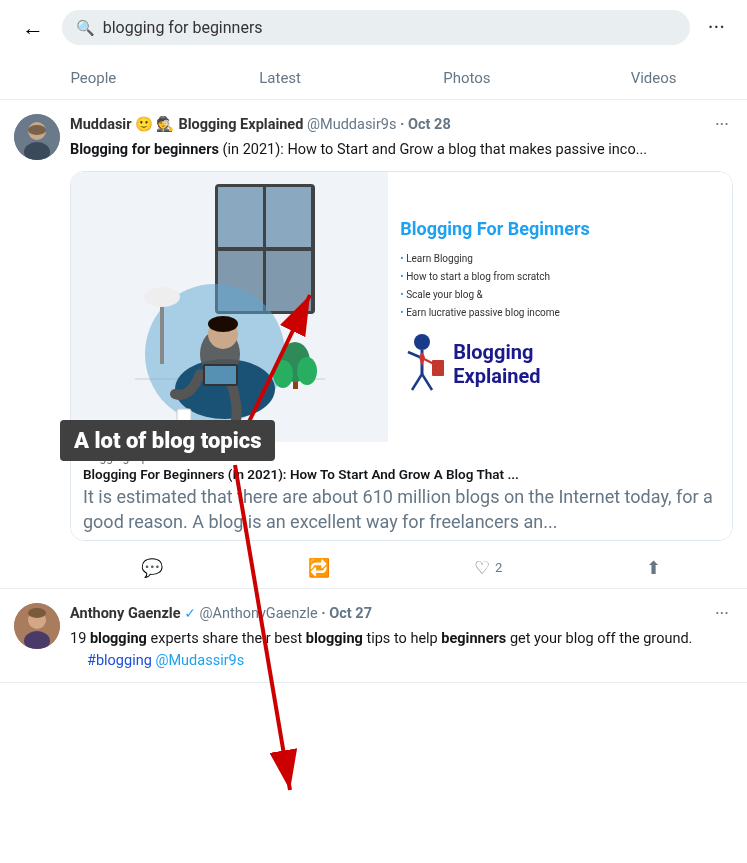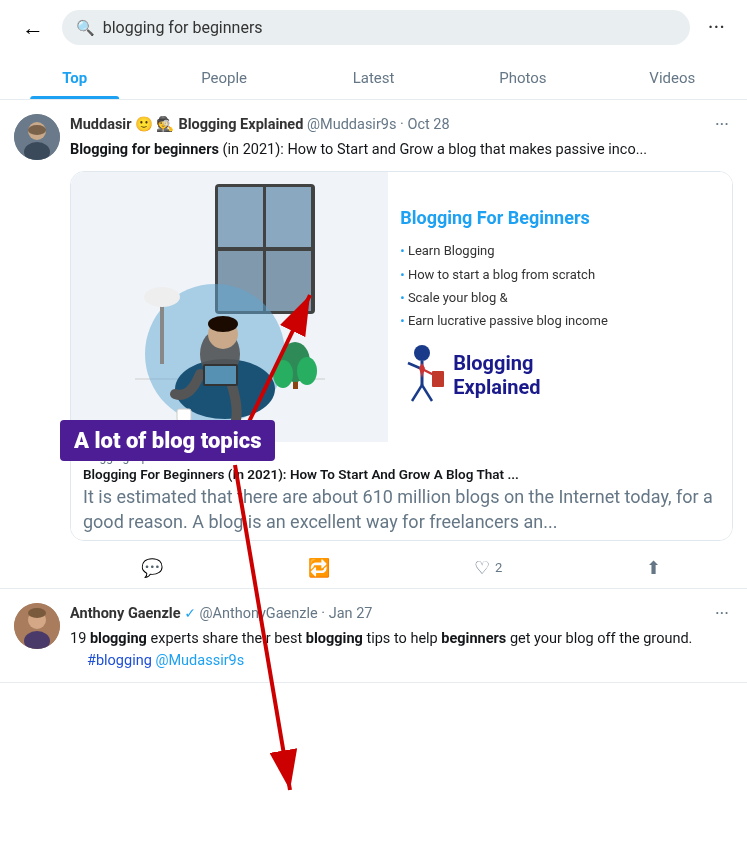--- a/index.html
+++ b/index.html
@@ -88,21 +88,21 @@
       align-items: center;
       justify-content: space-between;
     }
     .tweet-user {
       font-size: 14.5px;
       color: #333;
       flex: 1;
     }
     .tweet-user strong { font-weight: 700; }
     .tweet-user .handle { color: #657786; font-weight: 400; }
-    .tweet-user .date { color: #657786; font-weight: 400; }
+    .tweet-user .date { color: #657786; font-weight: 700; }
     .tweet-more { color: #657786; font-size: 18px; cursor: pointer; padding: 0 4px; }
 
     .tweet-text {
       font-size: 14.5px;
       color: #14171a;
       margin-top: 4px;
       line-height: 1.5;
     }
     .tweet-text strong { font-weight: 700; }
 
@@ -151,21 +151,21 @@
     .card-right-title {
       color: #1da1f2;
       font-size: 18px;
       font-weight: 700;
       margin-bottom: 10px;
       line-height: 1.3;
     }
     .card-right-list {
       list-style: none;
       color: #333;
-      font-size: 13px;
+      font-size: 10px;
       line-height: 1.8;
     }
     .card-right-list li::before {
       content: '• ';
       color: #1da1f2;
     }
     .card-brand {
       margin-top: 10px;
       display: flex;
       align-items: center;
@@ -213,21 +213,21 @@
       display: flex;
       align-items: center;
       gap: 5px;
       font-size: 13px;
       cursor: pointer;
     }
     .action-icon { font-size: 18px; }
 
     
     .annotation-box {
-      background: #4c1d95;
+      background: #404040;
       color: #fff;
       font-weight: 900;
       font-size: 22px;
       padding: 8px 14px;
       border-radius: 4px;
       display: inline-block;
       position: absolute;
       left: 60px;
       top: 320px;
       z-index: 10;
@@ -288,21 +288,20 @@
 <div class="top-bar">
   <span class="back-btn">←</span>
   <div class="search-bar">
     <span class="search-icon-svg">🔍</span>
     <span class="search-text">blogging for beginners</span>
   </div>
   <span class="more-btn">···</span>
 </div>
 
 <div class="tabs">
-  <div class="tab active">Top</div>
   <div class="tab">People</div>
   <div class="tab">Latest</div>
   <div class="tab">Photos</div>
   <div class="tab">Videos</div>
 </div>
 
 <div class="tweet-wrapper">
 
   <svg class="overlay-svg" height="750" viewBox="0 0 747 750">
 
@@ -460,21 +459,21 @@
           <ellipse cx="23" cy="38" rx="13" ry="10" fill="#4a3a6a"></ellipse>
         </svg>
       </div>
 
       <div class="tweet-content">
         <div class="tweet-meta">
           <span class="tweet-user">
             <strong>Anthony Gaenzle</strong>
             <span class="verified-badge">✓</span>
             <span class="handle">@AnthonyGaenzle</span>
-            <span class="date">· Jan 27</span>
+            <span class="date">· Oct 27</span>
           </span>
           <span class="tweet-more">···</span>
         </div>
         <div class="tweet-text">
           <span>19 </span><strong>blogging</strong><span> experts share their best </span><strong>blogging</strong><span> tips to help </span><strong>beginners</strong><span> get your blog off the ground. </span><span class="hashtag">#blogging</span> <span class="mention">@Mudassir9s</span>
         </div>
       </div>
     </div>
   </div>
 

